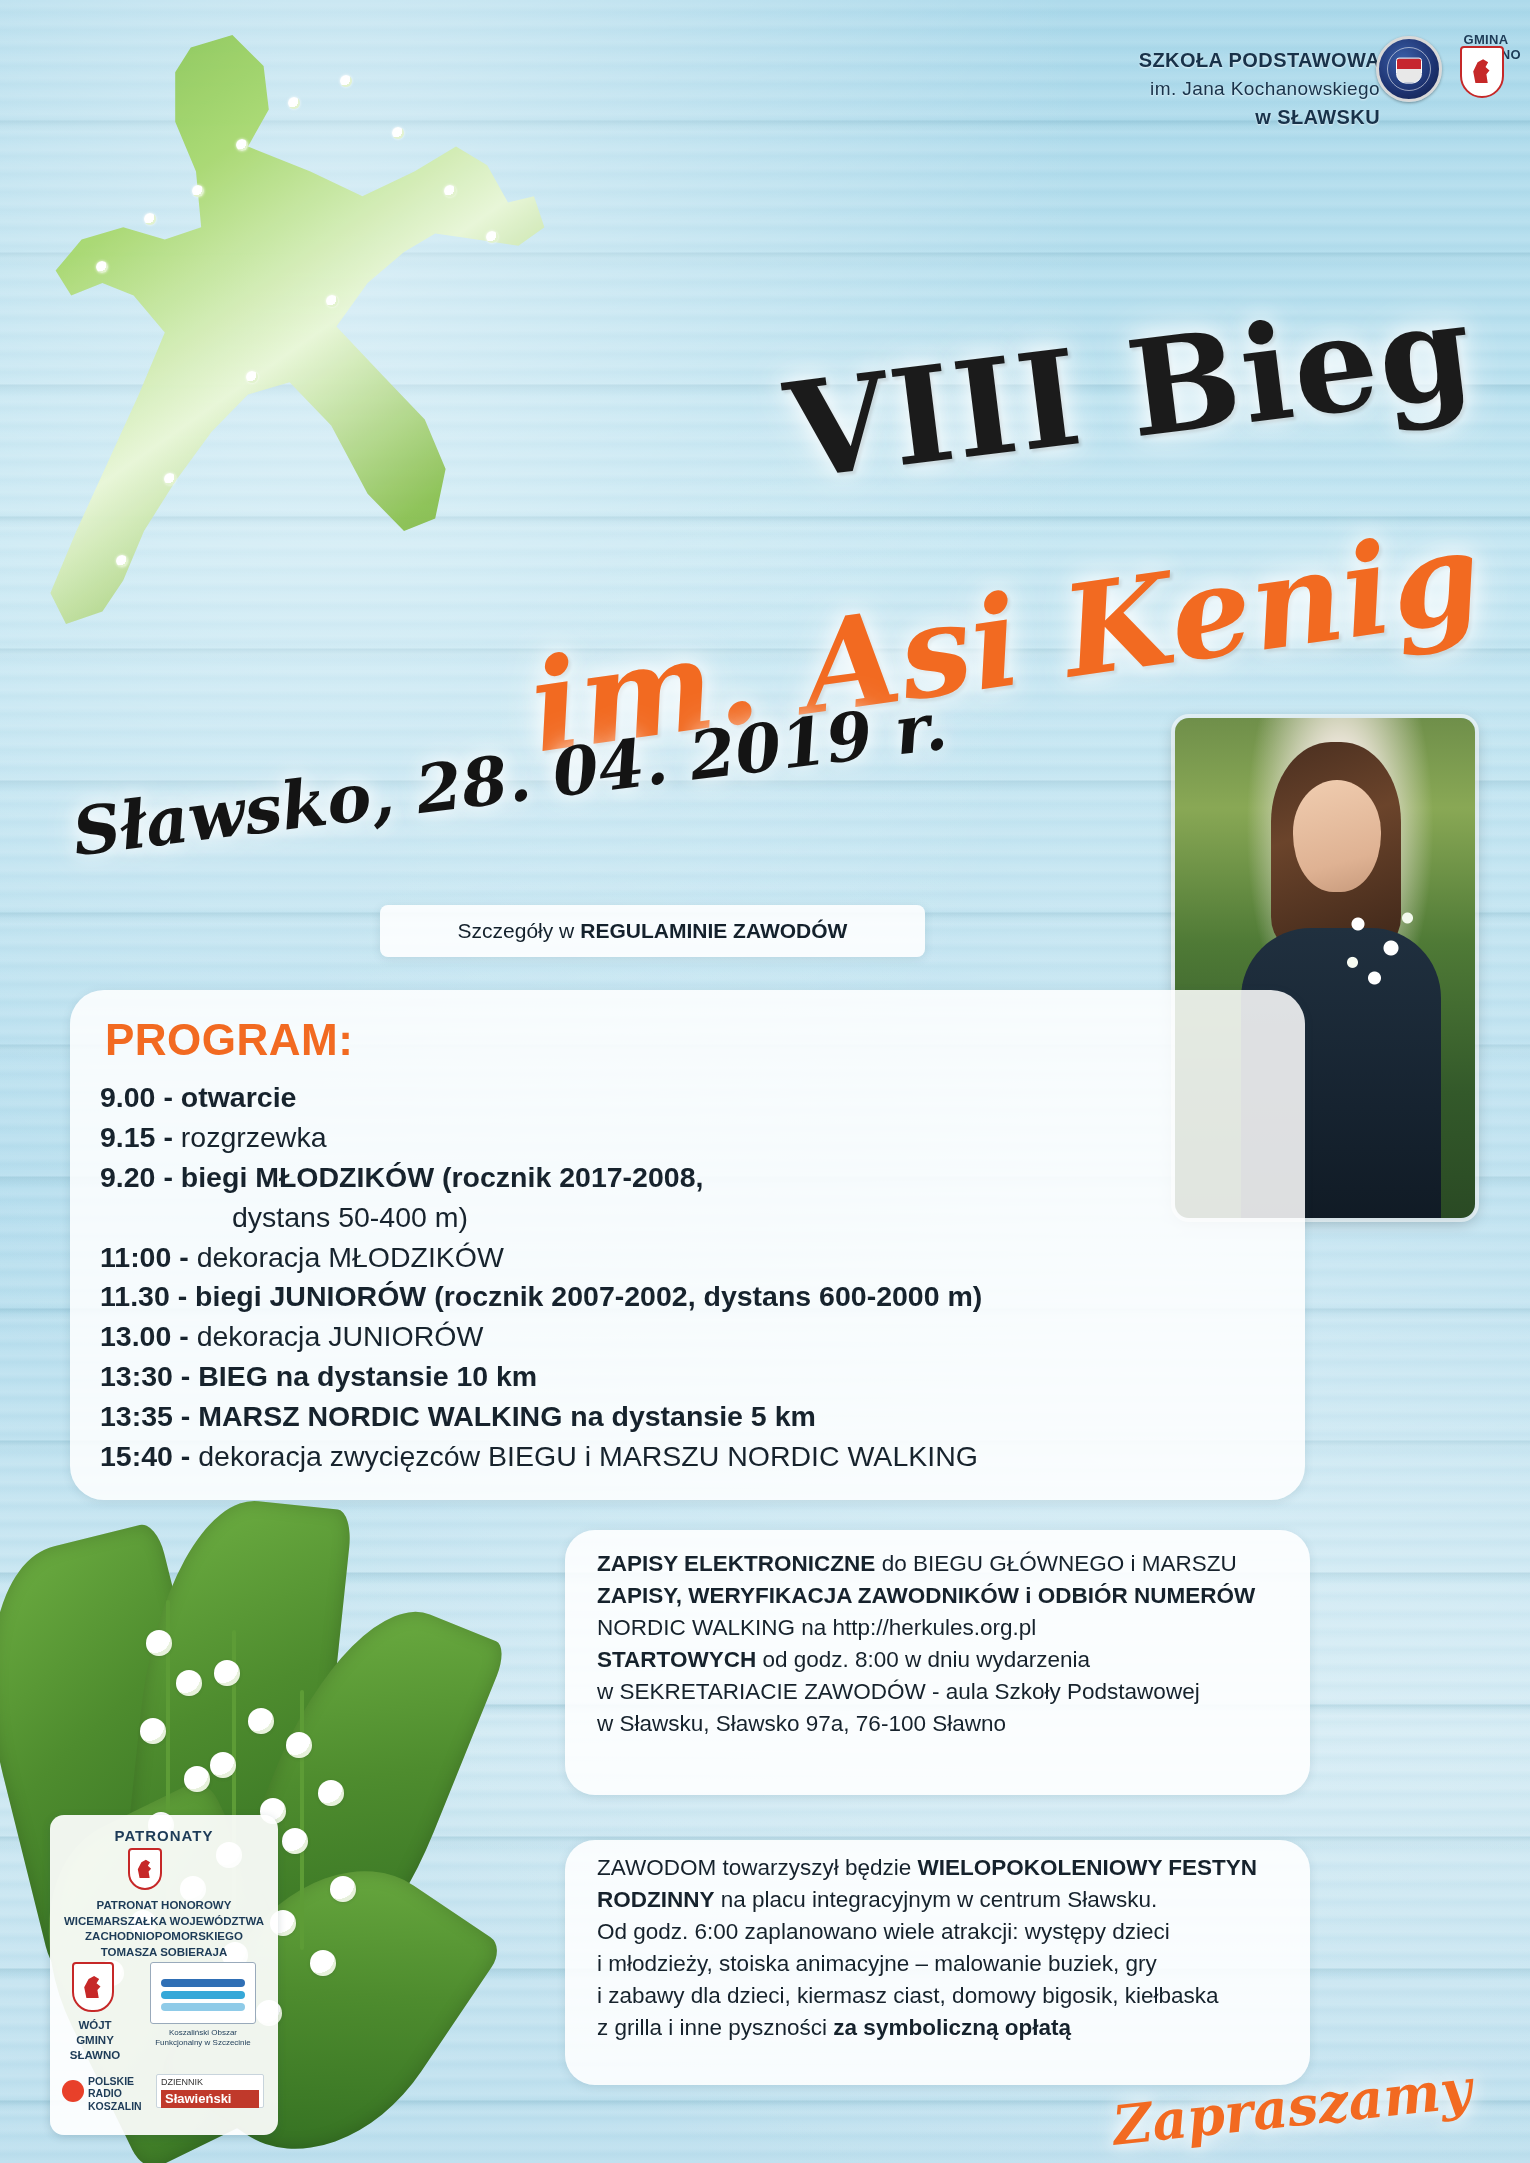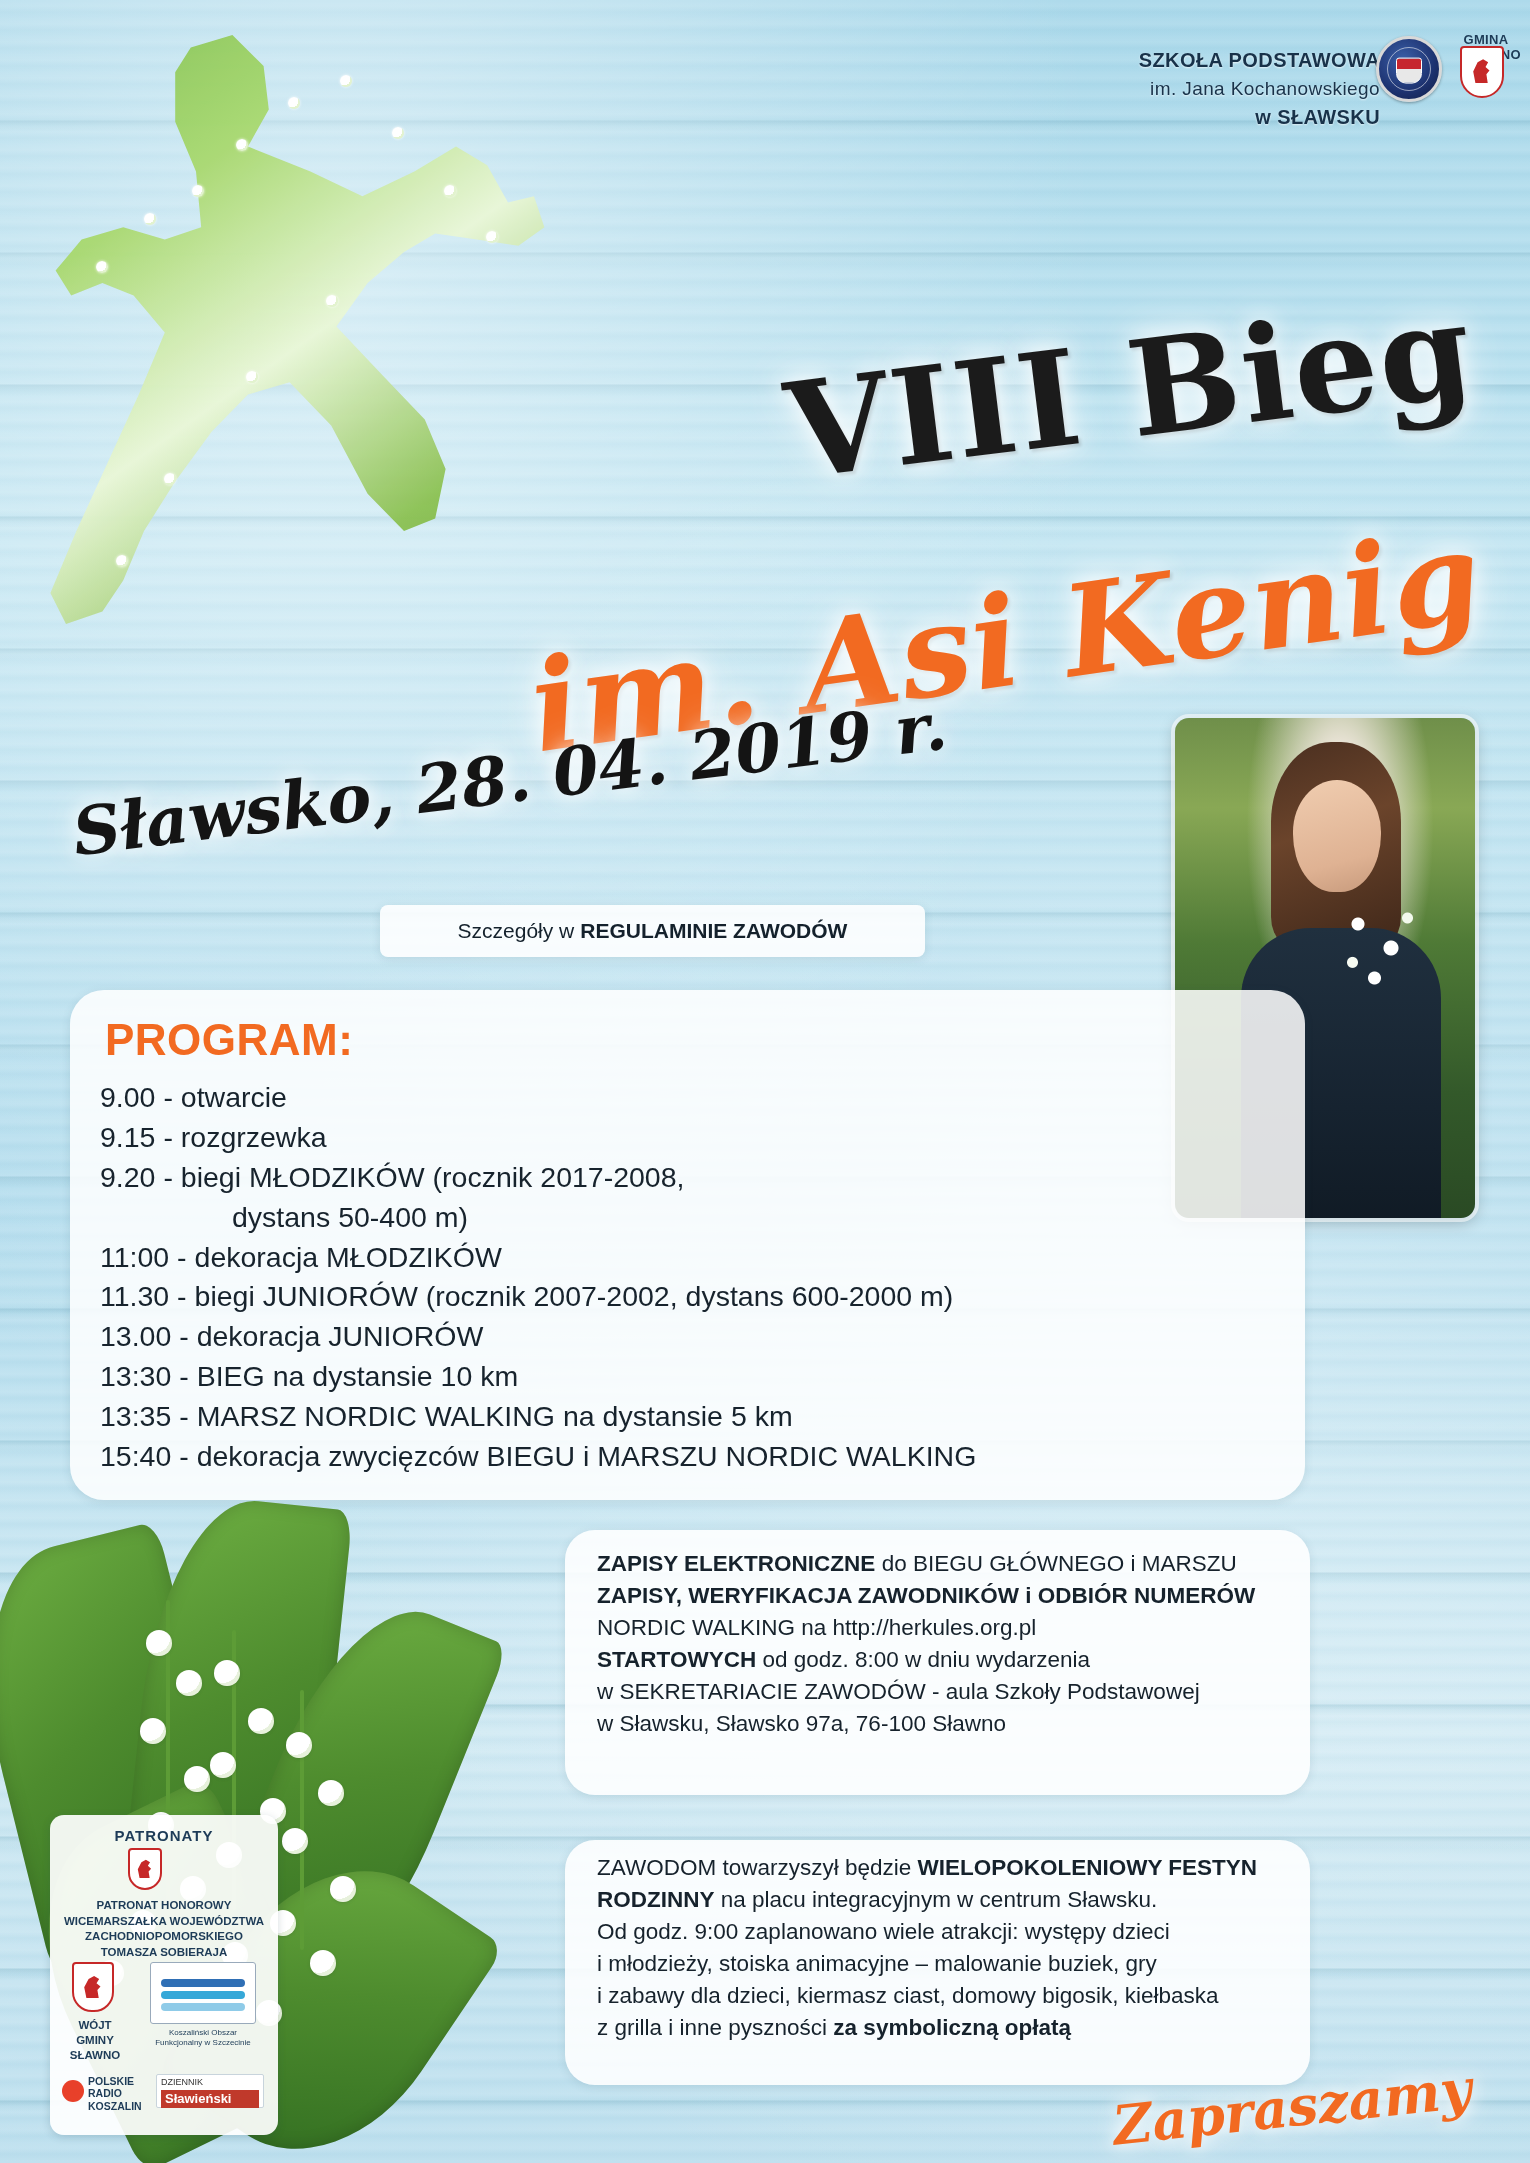--- a/index.html
+++ b/index.html
@@ -248,21 +248,21 @@
   .program-list {
     position: absolute;
     left: 100px; top: 1078px;
     width: 1200px;
     font-size: 28.5px;
     color: #17232d;
     line-height: 1.40;
   }
   .program-list .row { white-space: nowrap; }
   .program-list .row.indent { padding-left: 132px; }
-  .program-list b { font-weight: normal; }
+  .program-list b { font-weight: bold; }
 
   .info-panel {
     left: 565px; top: 1530px;
     width: 745px; height: 265px;
     border-radius: 30px;
   }
   .info-text {
     position: absolute;
     left: 597px; top: 1548px;
     width: 700px;
@@ -476,21 +476,21 @@
   <div>NORDIC WALKING na http://herkules.org.pl</div>
   <div><b>STARTOWYCH</b><span> od godz. 8:00 w dniu wydarzenia</span></div>
   <div>w SEKRETARIACIE  ZAWODÓW - aula Szkoły Podstawowej</div>
   <div>w Sławsku, Sławsko 97a, 76-100 Sławno</div>
 </div>
 
 <div class="panel festyn-panel"></div>
 <div class="festyn-text">
   <div><span>ZAWODOM towarzyszył będzie </span><b>WIELOPOKOLENIOWY FESTYN</b></div>
   <div><b>RODZINNY</b><span> na placu integracyjnym w centrum Sławsku.</span></div>
-  <div>Od godz. 9:00 zaplanowano wiele atrakcji:  występy dzieci</div>
+  <div>Od godz. 6:00 zaplanowano wiele atrakcji:  występy dzieci</div>
   <div>i młodzieży, stoiska animacyjne – malowanie buziek, gry</div>
   <div>i zabawy dla dzieci, kiermasz ciast, domowy bigosik, kiełbaska</div>
   <div><span>z grilla i inne pyszności </span><b>za symboliczną opłatą</b></div>
 </div>
 
 <div class="lilies">
   <div class="leaf" style="left:30px;  top:60px;  width:210px; height:420px; transform:rotate(-14deg);"></div>
   <div class="leaf" style="left:170px; top:20px;  width:190px; height:450px; transform:rotate(6deg);"></div>
   <div class="leaf" style="left:300px; top:120px; width:170px; height:400px; transform:rotate(22deg);"></div>
   <div class="leaf" style="left:90px;  top:330px; width:230px; height:330px; transform:rotate(-26deg);"></div>

